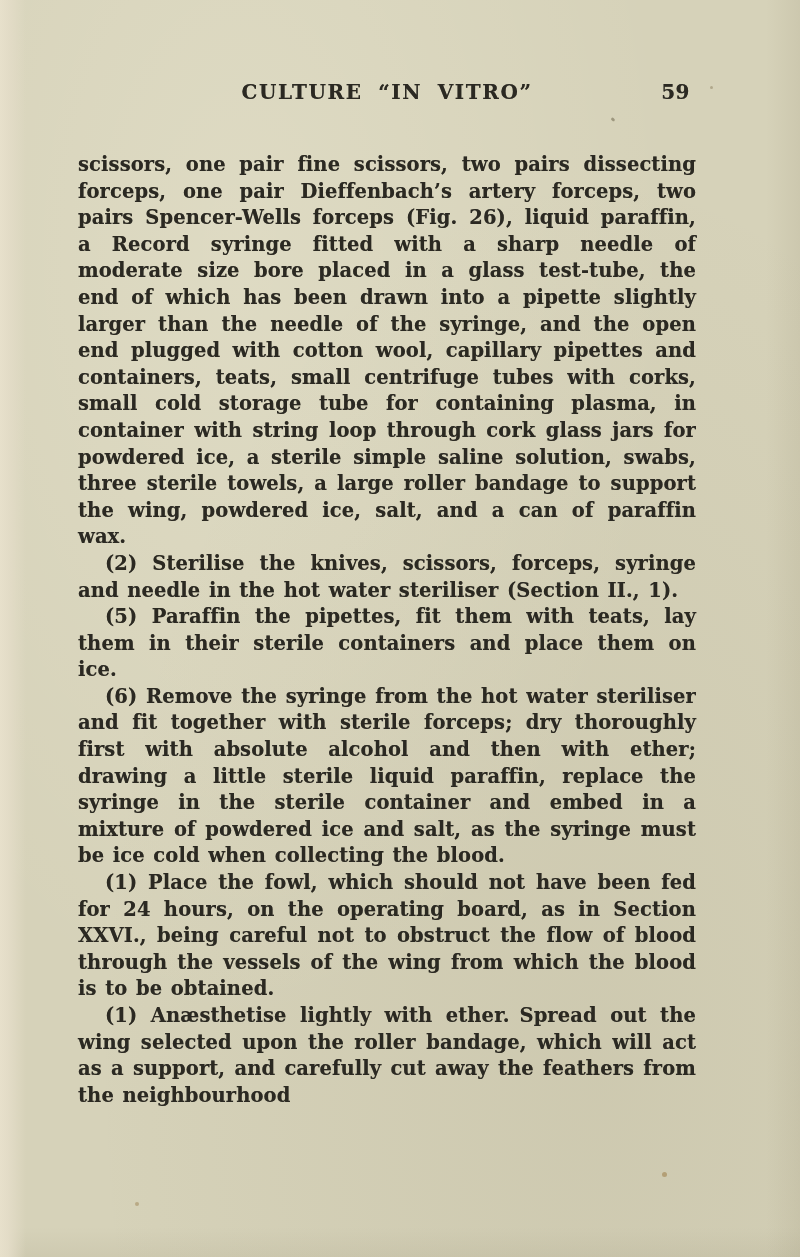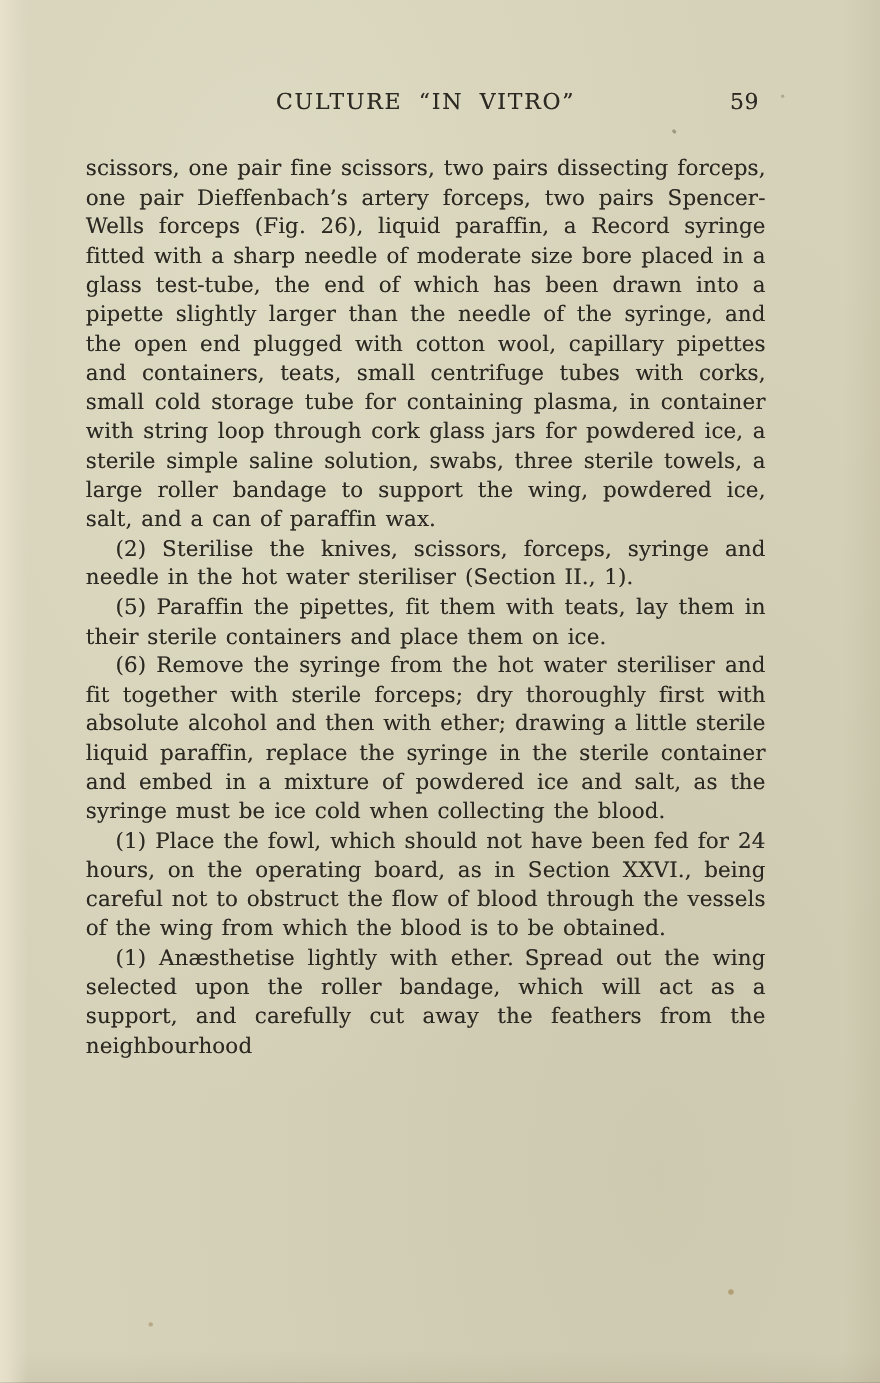--- a/index.html
+++ b/index.html
@@ -18,20 +18,21 @@
       linear-gradient(90deg, #e7e0cb 0px, #e3dcc7 8px, rgba(227,220,199,0) 26px),
       
       linear-gradient(270deg, rgba(120,110,80,0.10) 0px, rgba(120,110,80,0) 34px),
       
       linear-gradient(0deg, rgba(110,100,72,0.08) 0px, rgba(110,100,72,0) 30px),
       
       radial-gradient(ellipse at 30% 20%, rgba(255,252,235,0.20), rgba(255,252,235,0) 55%),
       radial-gradient(ellipse at 75% 85%, rgba(105,96,66,0.08), rgba(105,96,66,0) 60%);
     overflow: hidden;
     font-family: "DejaVu Serif", "Liberation Serif", serif;
+    font-weight: bold;
   }
   .text-block {
     position: absolute;
     left: 78px;
     width: 618px;
     top: 80px;
     color: #2b2922;
   }
   .running-header {
     position: relative;
@@ -45,21 +46,21 @@
   }
   .page-number {
     position: absolute;
     right: 6px;
     top: 0;
     letter-spacing: 0.5px;
     word-spacing: normal;
     text-align: center;
   }
   .body-text {
-    margin-top: 28px;
+    margin-top: 40px;
     font-size: 19.5px;
     line-height: 26.6px;
     text-align: justify;
     text-justify: inter-word;
     word-spacing: 0.085em;
     letter-spacing: 0.1px;
     text-shadow: 0 0 0.5px rgba(43,41,34,0.5);
   }
   .body-text p {
     margin: 0;

